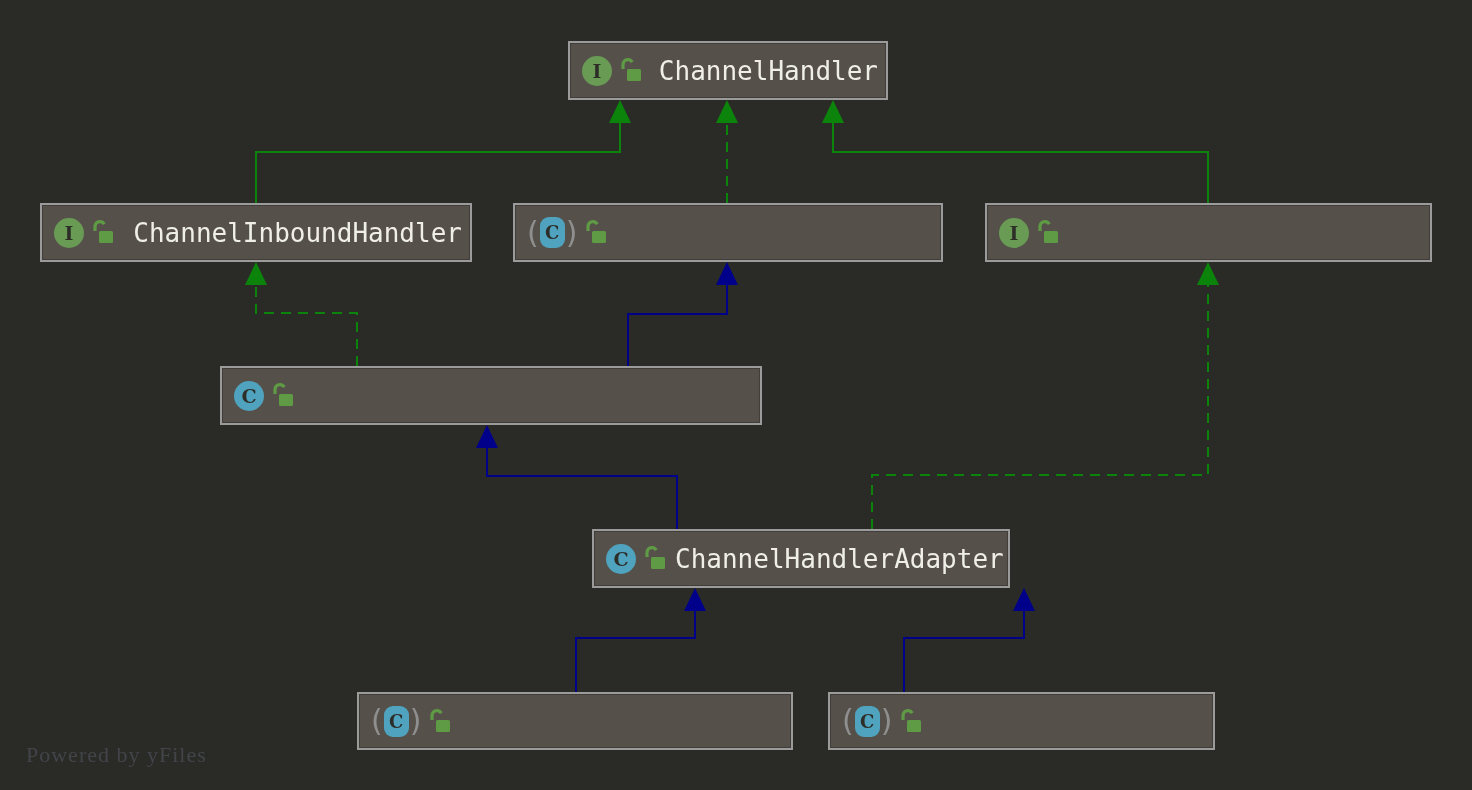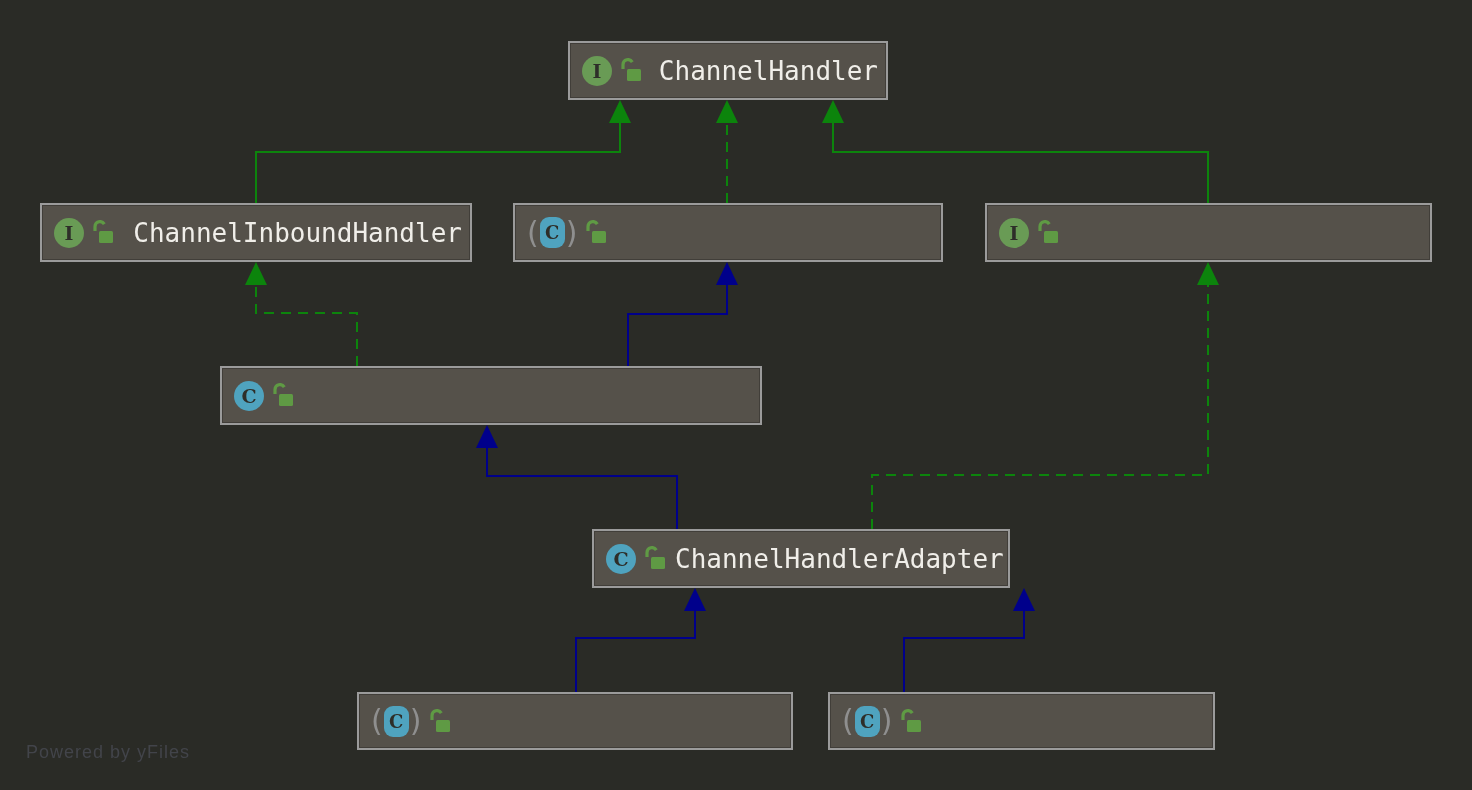--- a/index.html
+++ b/index.html
@@ -65,22 +65,22 @@
     font-family: "DejaVu Serif", serif;
     font-weight: bold;
     font-size: 18px;
     color: #2e2e29;
     margin: 0 1px;
   }
   .lock { flex: none; display: block; }
   #watermark {
     position: absolute;
     left: 26px; top: 742px;
-    font-family: Liberation Sans, sans-serif;
-    font-size: 18px;
+    font-family: Liberation Serif, serif;
+    font-size: 22px;
     color: #42444a;
     letter-spacing: 1px;
   }
 </style>
 </head>
 <body>
 
 <div id="canvas">
   <svg id="edges" width="1472" height="790">
       <polyline points="256,203 256,152 620,152 620,123" fill="none" stroke="#0c840c" stroke-width="2"></polyline>

